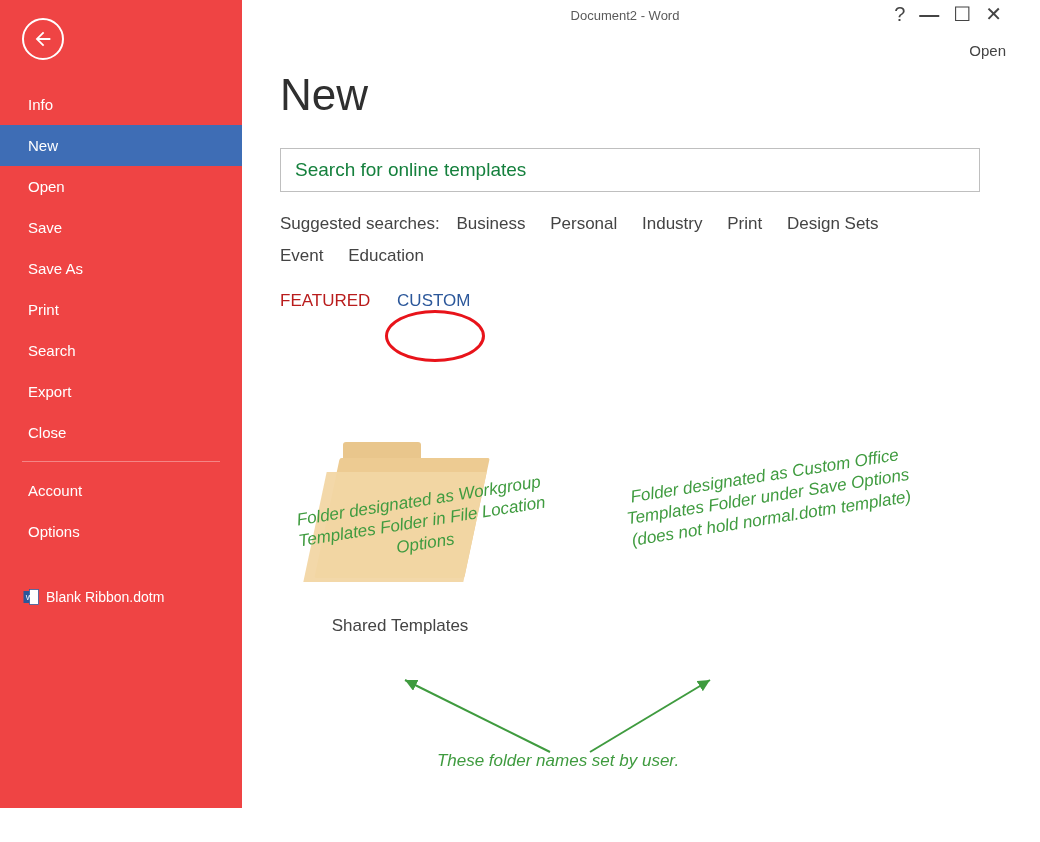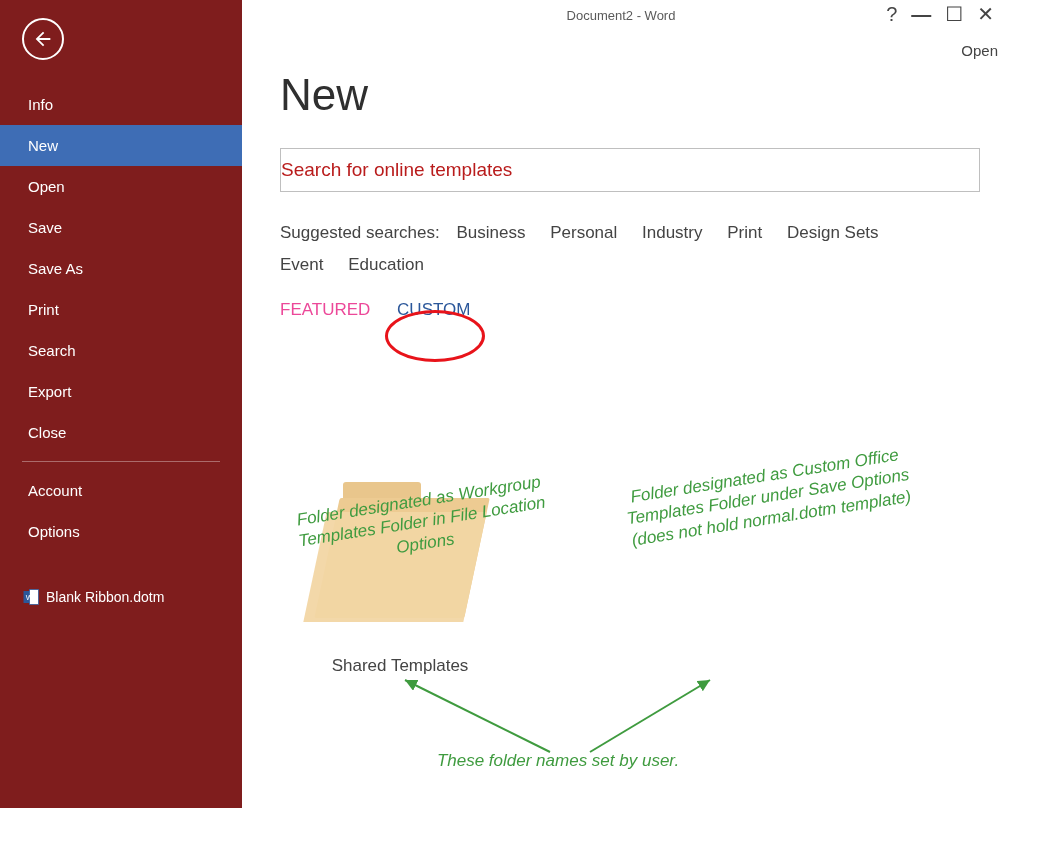--- a/index.html
+++ b/index.html
@@ -14,21 +14,21 @@
   .window {
     display: flex;
     width: 1008px;
     height: 808px;
     position: relative;
     background: #fff;
   }
   
   .sidebar {
     width: 242px;
-    background: #7f1d1d;
+    background: #ef4444;
     color: #fff;
     display: flex;
     flex-direction: column;
     padding-top: 18px;
   }
   .back-btn {
     width: 42px;
     height: 42px;
     border: 2px solid #fff;
     border-radius: 50%;
@@ -60,21 +60,21 @@
     align-items: center;
     gap: 6px;
     font-size: 14px;
   }
   .word-doc-icon svg { display:block; }
   
   .titlebar {
     position: absolute;
     left: 242px;
     top: 0;
-    right: 8px;
+    right: 0;
     height: 60px;
     background: #fff;
   }
   .title-center {
     position: absolute;
     left: 0; right: 0;
     top: 8px;
     text-align: center;
     font-size: 13px;
     color: #5a5a5a;
@@ -110,55 +110,55 @@
   .page-title {
     font-size: 44px;
     font-weight: 200;
     color: #2f2f2f;
     margin-bottom: 28px;
   }
   .search-box {
     width: 700px;
     height: 44px;
     border: 1px solid #bfbfbf;
-    padding: 0 0;
+    padding: 0 14px;
     font-size: 19px;
-    color: #b91c1c;
+    color: #15803d;
     display: flex;
     align-items: center;
   }
   .suggested {
-    margin-top: 25px;
+    margin-top: 16px;
     font-size: 17px;
     color: #444;
     line-height: 1.9;
     width: 700px;
   }
   .suggested .label { margin-right: 12px; }
   .sug-link { color: #444; margin-right: 20px; cursor:pointer; }
   .tabs {
     margin-top: 18px;
     font-size: 17px;
   }
-  .tab { margin-right: 22px; color:#ec4899; cursor:pointer; }
+  .tab { margin-right: 22px; color:#b91c1c; cursor:pointer; }
   .tab.active { color: #2b579a; }
   .circle-annot {
     position: absolute;
     left: 385px;
     top: 310px;
     width: 100px;
     height: 52px;
     border: 3px solid #e8131a;
     border-radius: 50%;
     pointer-events: none;
   }
   
   .tiles {
     position: absolute;
-    top: 476px;
+    top: 436px;
     left: 300px;
     display: flex;
     gap: 120px;
   }
   .tile { width: 200px; text-align:center; cursor: pointer; }
   .folder-icon { margin: 0 auto 30px; width:170px; height:150px; position:relative; }
   .folder-back {
     position:absolute; left:28px; top:6px; width:78px; height:28px; background:#e9c68c; border-radius:3px 3px 0 0;
   }
   .folder-body {

